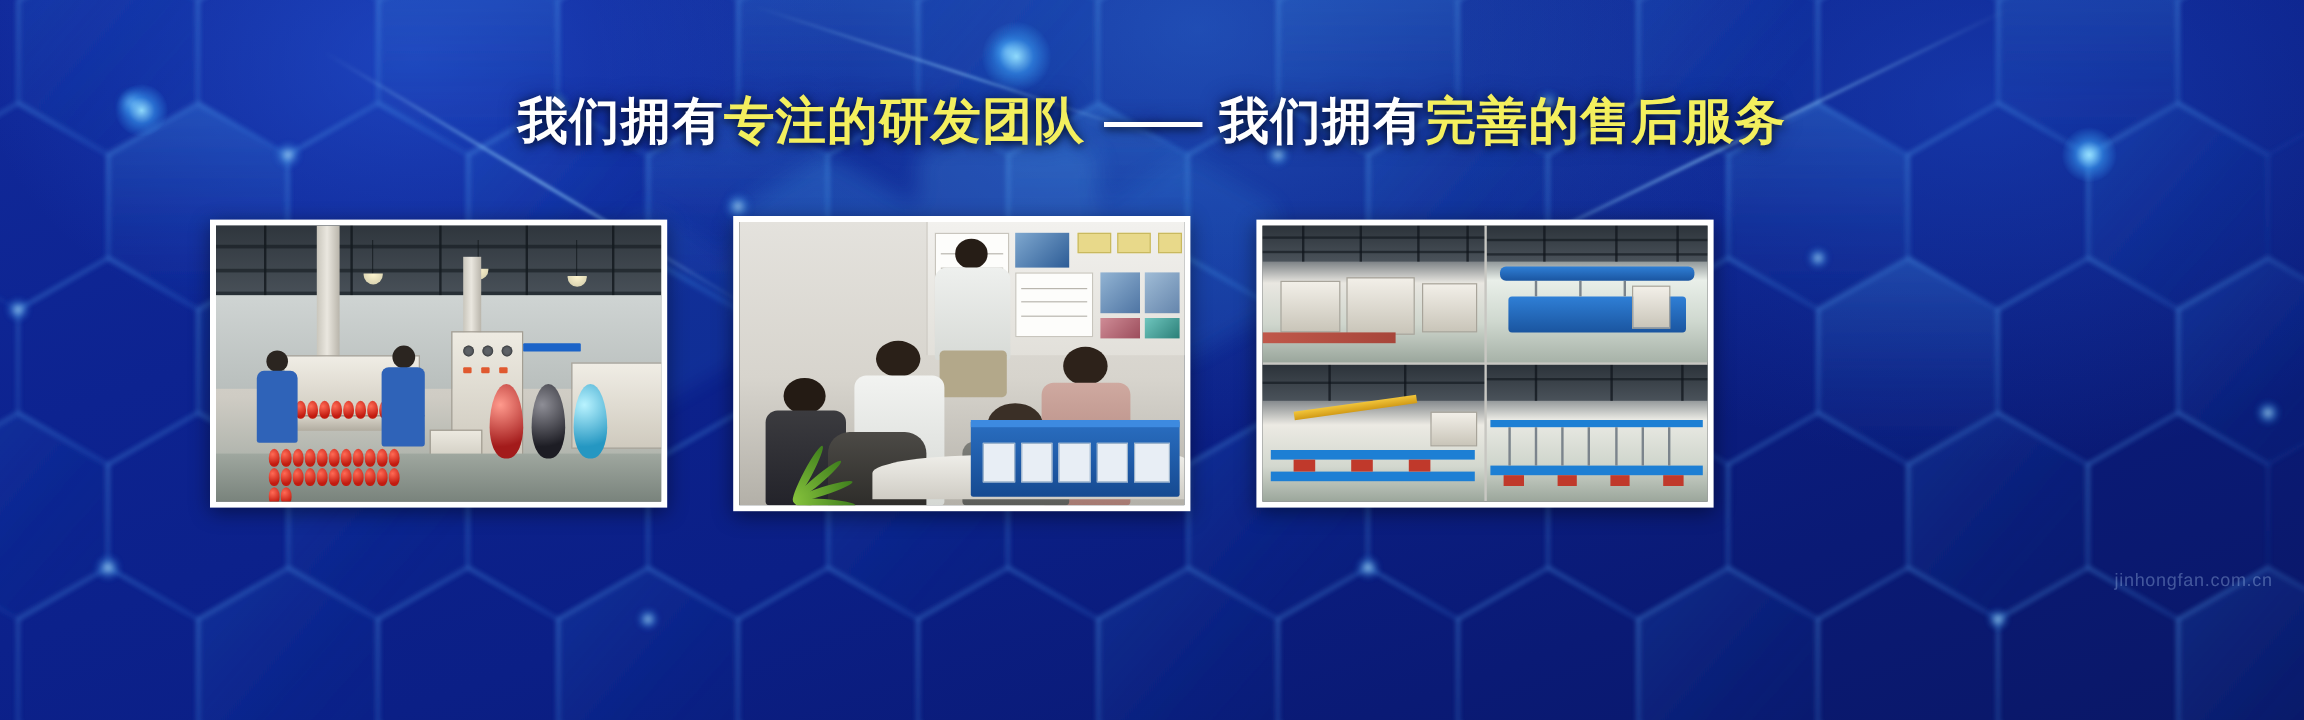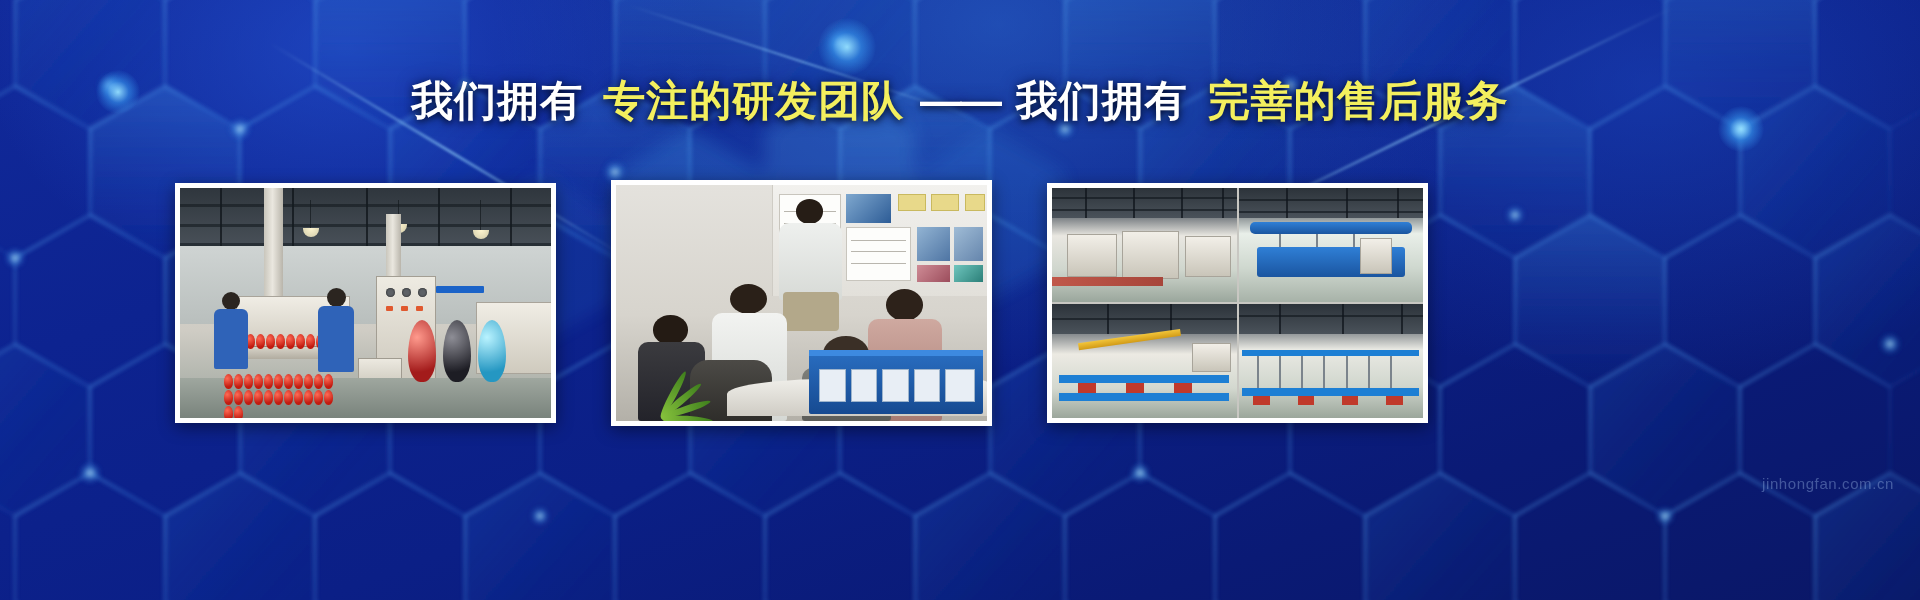--- a/index.html
+++ b/index.html
@@ -29,21 +29,21 @@
           filter:blur(1.2px);}
 
   
   .headline{
     position:absolute;left:0;right:0;top:80px;text-align:center;
     font-size:42px;line-height:1;letter-spacing:1px;font-weight:700;
     white-space:nowrap;z-index:9;
     text-shadow:0 2px 7px rgba(0,0,0,.75),0 0 16px rgba(0,30,110,.9);
   }
   .hl-w{color:#ffffff;}
-  .hl-y{color:#f3ef5e;margin-left:20px;}
+  .hl-y{color:#f3ef5e;}
   .hl-dash{color:#ffffff;letter-spacing:-2px;padding:0 6px;}
 
   
   .cards{position:absolute;left:0;right:0;top:183px;height:230px;z-index:8;}
   .card{
     position:absolute;background:#ffffff;padding:5px;
     box-shadow:0 4px 16px rgba(0,0,0,.45);
   }
   .card .inner{position:relative;width:100%;height:100%;overflow:hidden;background:#2b3238;}
 

